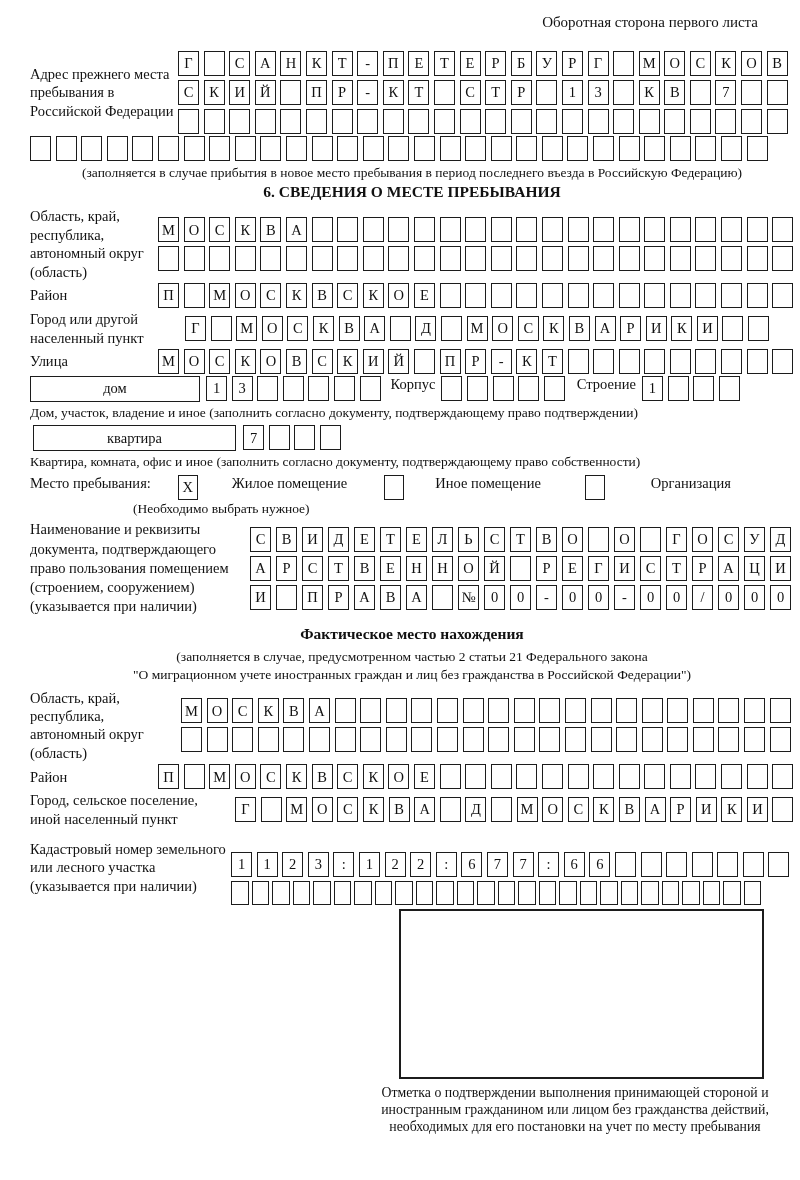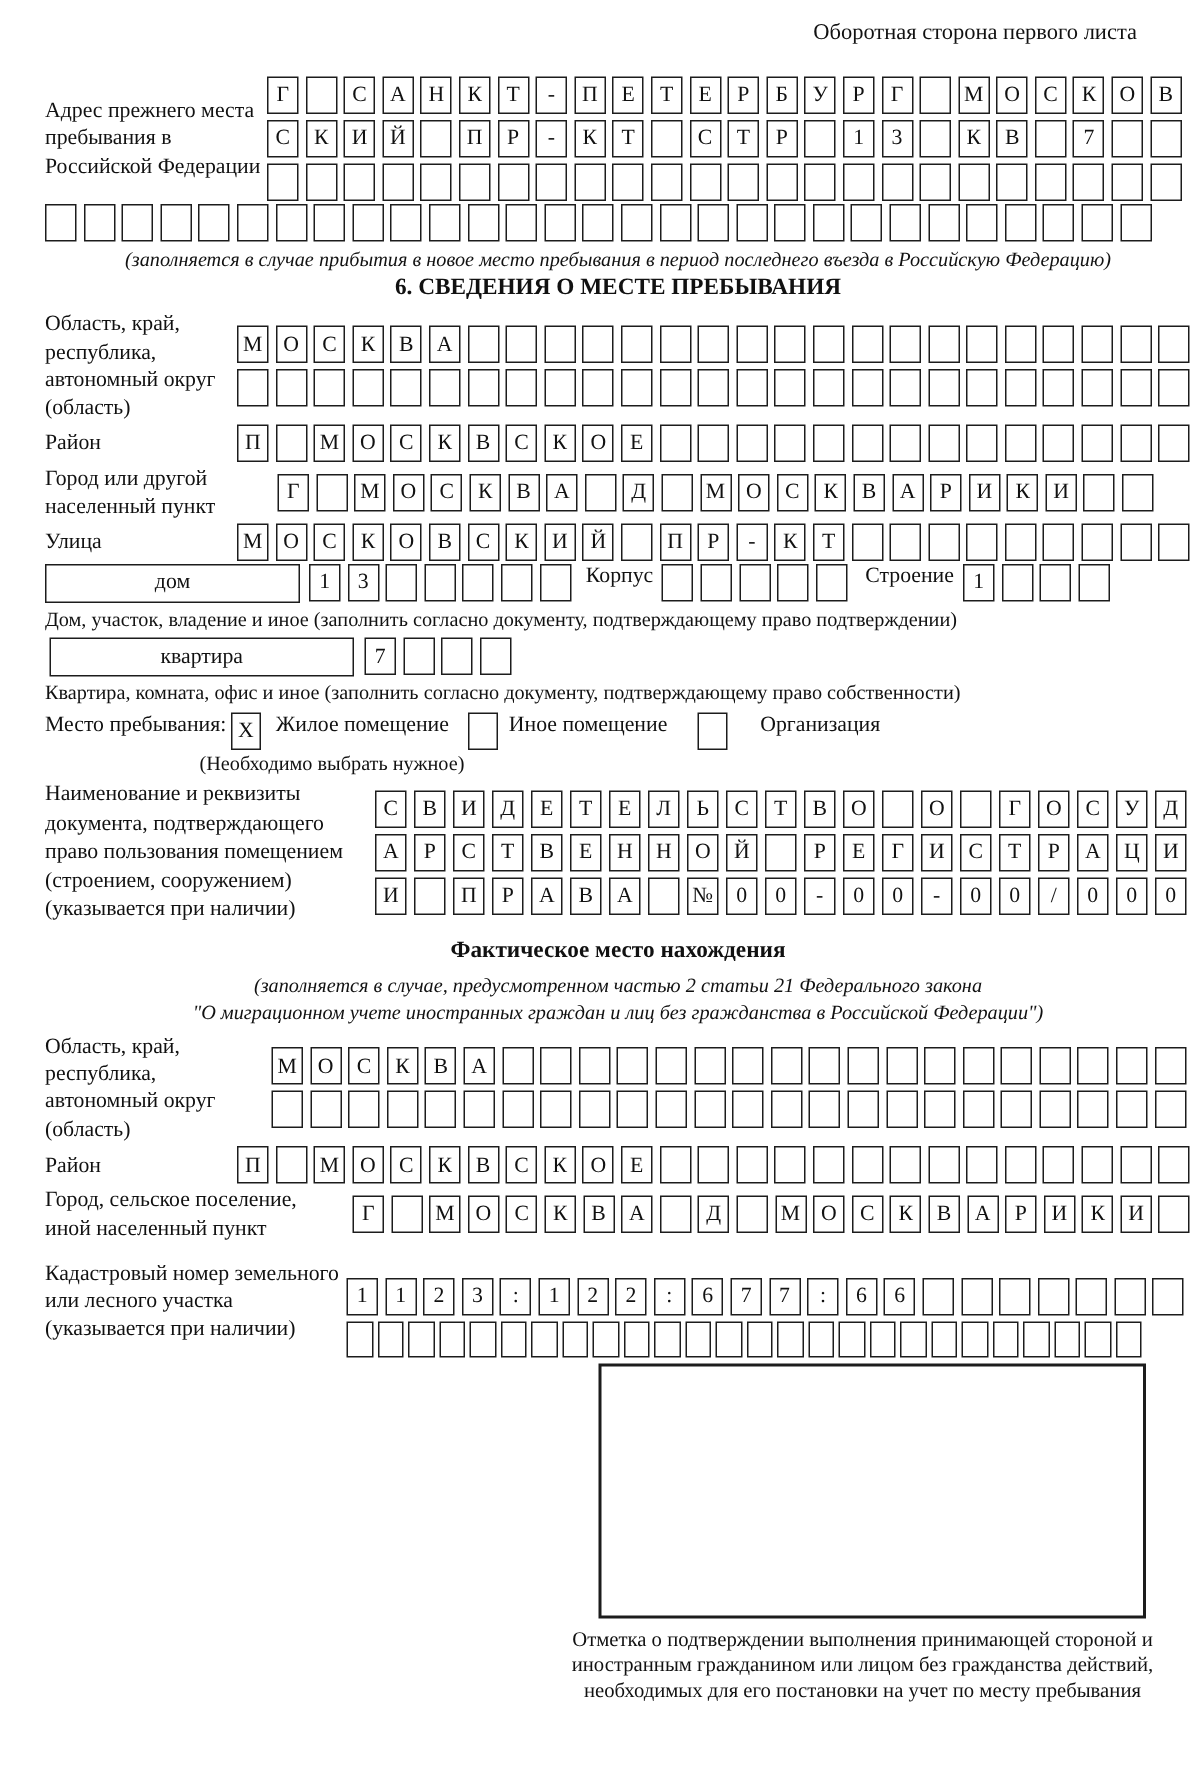--- a/index.html
+++ b/index.html
@@ -16,33 +16,33 @@
   .boxrow { display:flex; gap:4.6px; margin-bottom:4px; }
   .boxrow.nomb { margin-bottom:0; }
   .cell {
     width:21px; height:25px; flex:none; box-sizing:border-box;
     border:1.8px solid #1c1c1c; display:flex; align-items:center; justify-content:center;
     font-size:14.5px; line-height:1; background:#fff;
   }
   .cell.small { width:17.5px; height:24px; }
   .docrow { gap:5px; }
   .caption { font-size:13.5px; line-height:1.22; }
-  .center { text-align:center;font-style:italic; }
+  .center { text-align:center; }
   .h2 { text-align:center; font-weight:bold; font-size:15.5px; margin:2px 0 6px 0; }
   .row { display:flex; }
   .widebox {
     height:26px; box-sizing:border-box; border:1.8px solid #1c1c1c;
     display:flex; align-items:center; justify-content:center; font-size:14.5px; flex:none;
   }
   .inline-lbl { font-size:14.5px; flex:none; }
   .cb {
     width:20px; height:25px; flex:none; box-sizing:border-box; border:1.8px solid #1c1c1c;
     display:flex; align-items:center; justify-content:center; font-size:14.5px; background:#fff;
   }
-  .stay { margin:4px 0 1px 0; font-size:14.5px; }
+  .stay { margin:4px 0 1px 0; font-size:14.5px;gap:24px; }
   .hint { margin-left:103px; margin-bottom:3px; }
   .subnote { margin-bottom:2px; }
   .doc-group .lbl { line-height:1.33; }
   .cad-rows { margin-top:22px; }
   .stamp {
     width:365px; height:170px; box-sizing:border-box; border:2px solid #1c1c1c;
     margin-left:369px; margin-top:4px; background:#fff;
   }
   .stamp-caption {
     width:410px; margin-left:340px; margin-top:5px;

